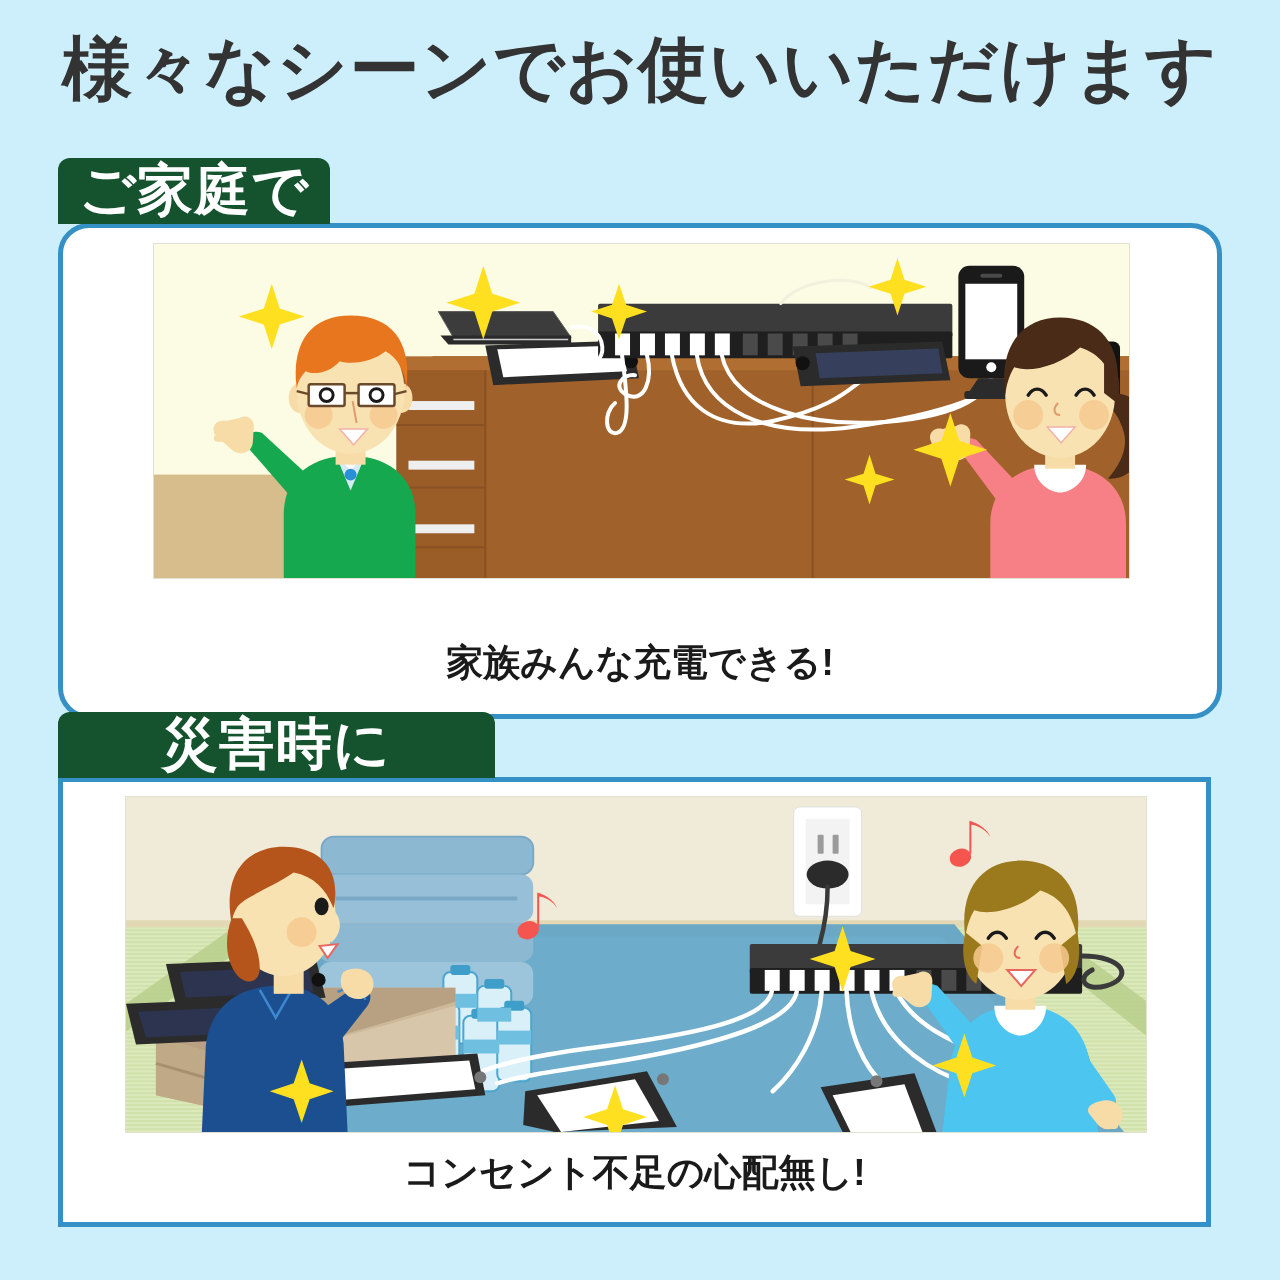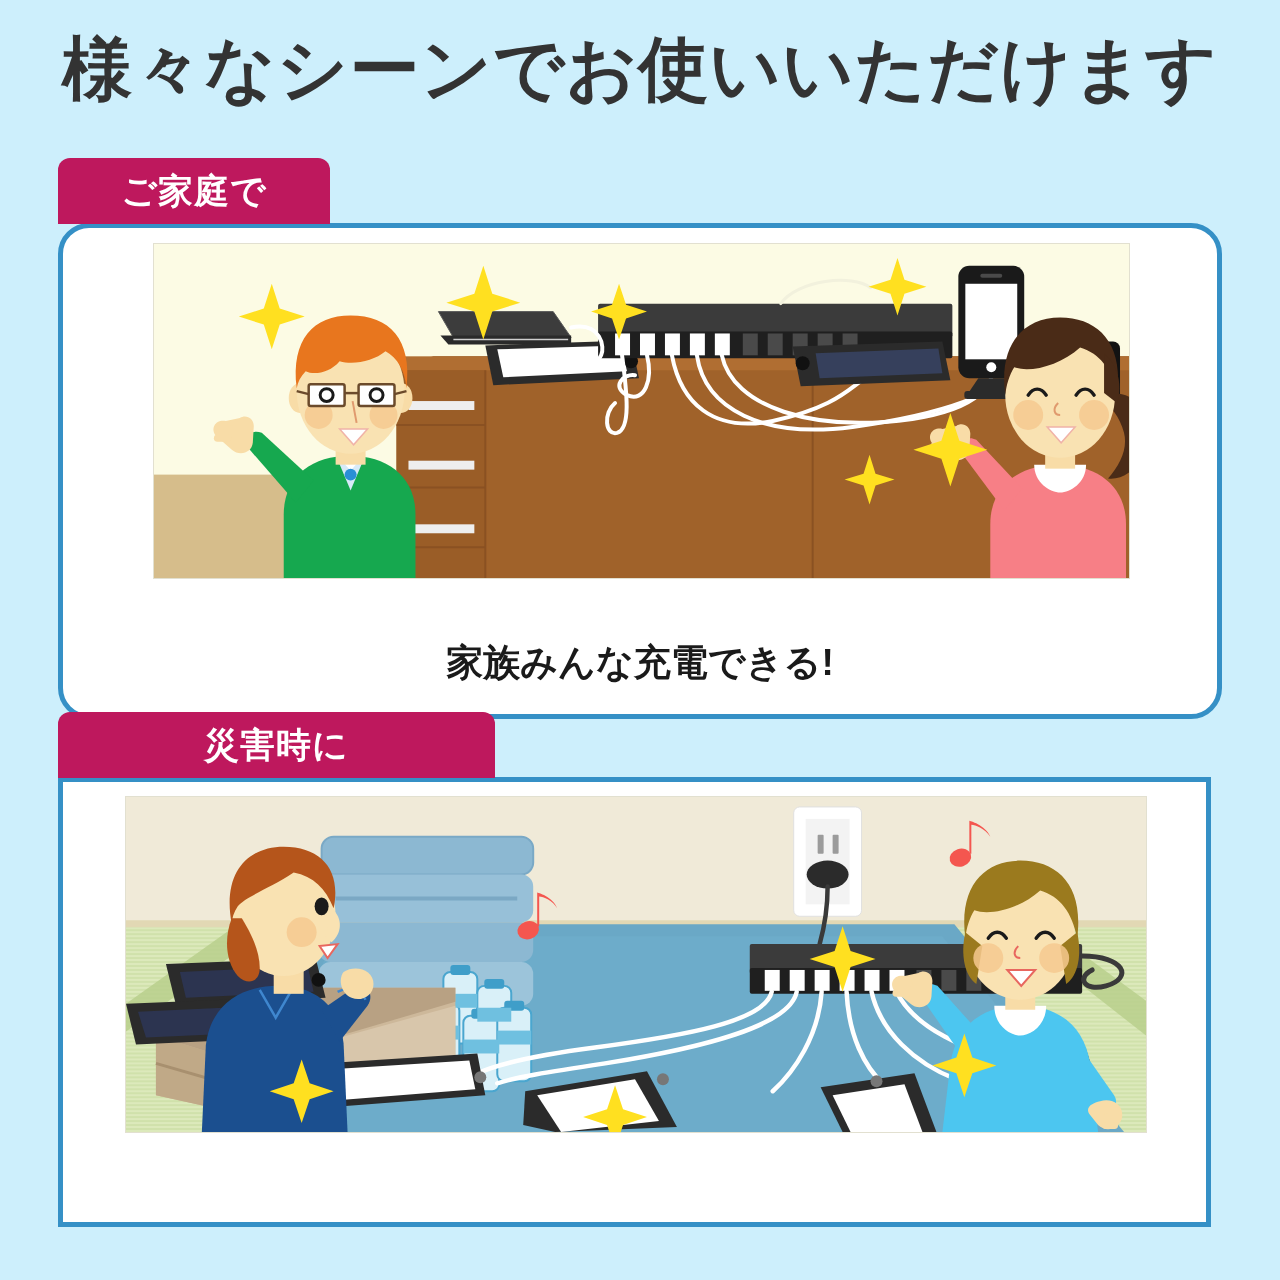--- a/index.html
+++ b/index.html
@@ -19,25 +19,25 @@
     letter-spacing: 1px;
     white-space: nowrap;
   }
 
   
   .section { position: absolute; }
   #section-home     { left: 58px; top: 158px;  width: 1164px; }
   #section-disaster { left: 58px; top: 712px;  width: 1153px; }
 
   .tab {
-    background: #be185d;
+    background: #14532d;
     border-radius: 12px 12px 0 0;
     height: 66px;
     display: flex; align-items: center; justify-content: center;
-    color: #ffffff; font-size: 35px; font-weight: 700;
+    color: #ffffff; font-size: 56px; font-weight: 700;
     letter-spacing: 1px;
     white-space: nowrap;
     position: relative; z-index: 3; font-family: Liberation Mono, monospace;
   }
   #tab-home     { width: 272px; }
   #tab-disaster { width: 437px; }
 
   .panel {
     background: #ffffff;
     border: 5px solid #3590c6;
@@ -490,14 +490,15 @@
 
         <g fill="#ffe020">
           <path d="M718,130 L726,155 L751,163 L726,171 L718,196 L710,171 L685,163 L710,155 Z"></path>
           <path d="M176,264 L184,288 L208,296 L184,304 L176,328 L168,304 L144,296 L168,288 Z"></path>
           <path d="M490,290 L498,314 L522,322 L498,330 L490,354 L482,330 L458,322 L482,314 Z"></path>
           <path d="M840,238 L848,262 L872,270 L848,278 L840,302 L832,278 L808,270 L832,262 Z"></path>
         </g>
       </svg>
     </div>
 
+    <div class="caption" id="caption-disaster">コンセント不足の心配無し!</div>
   </div>
 </div>
 
 </body></html>

